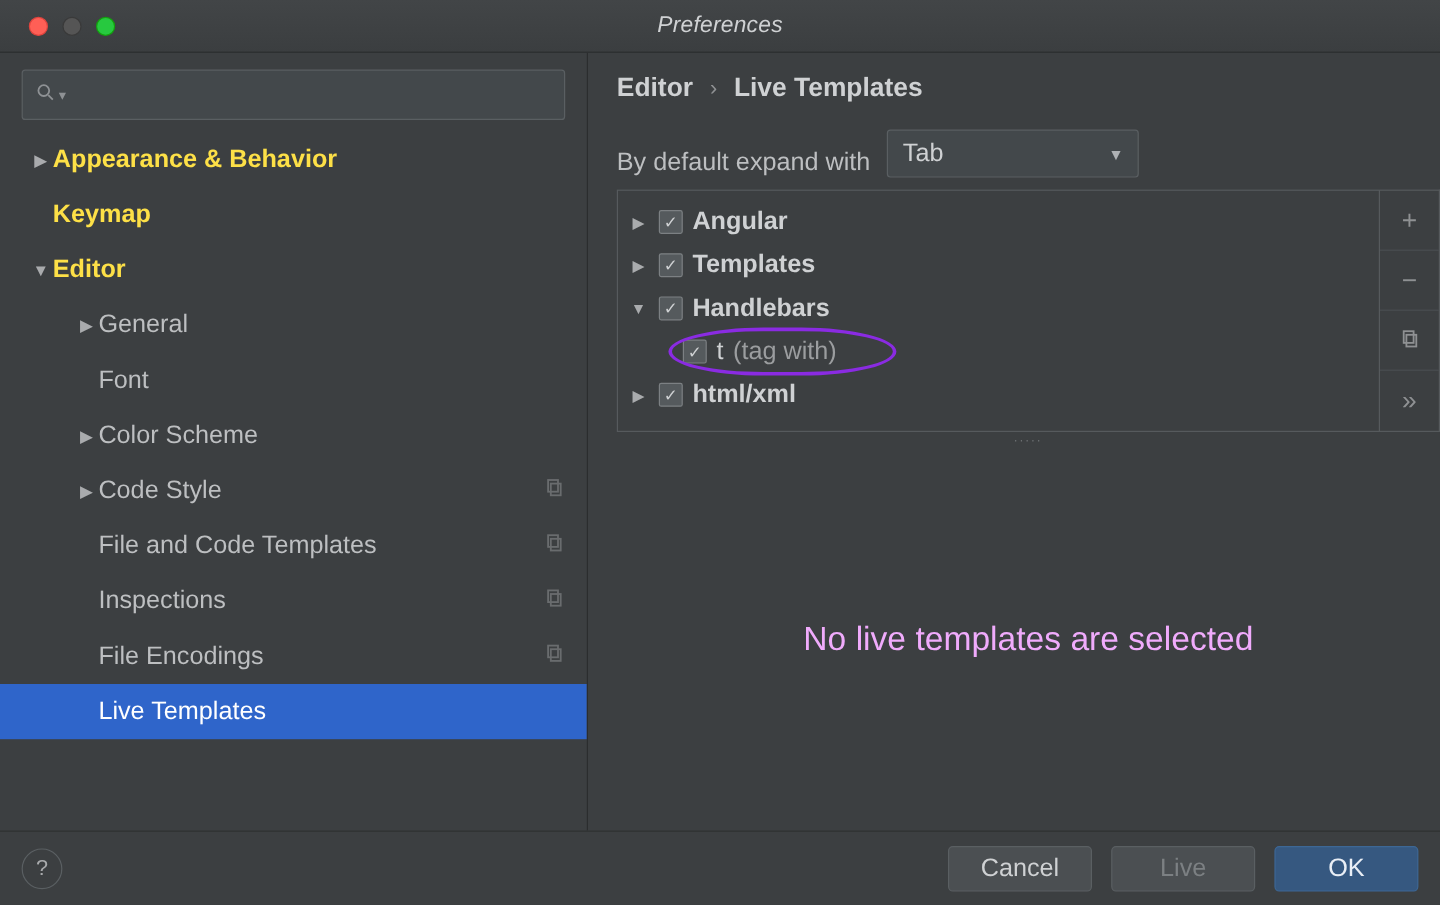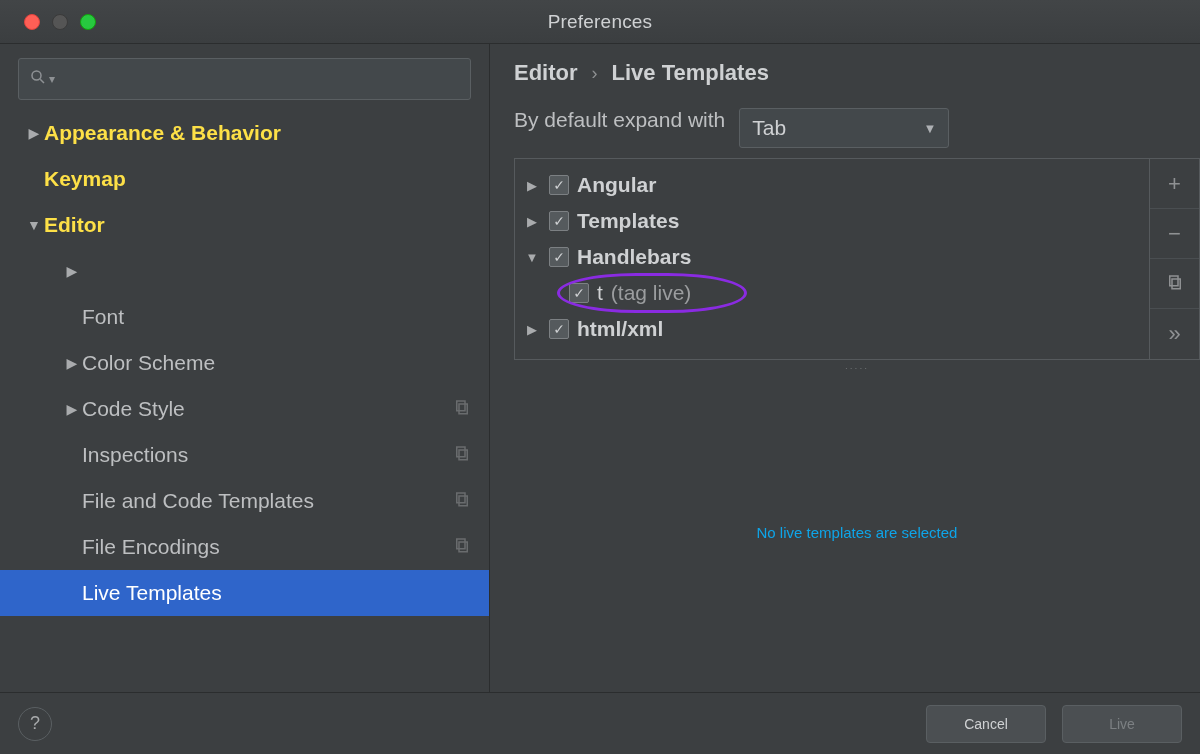--- a/index.html
+++ b/index.html
@@ -6,20 +6,21 @@
   html, body { width: 1200px; height: 754px; overflow: hidden; background:#3c3f41; }
 
   
   .titlebar {
     height: 44px;
     background: linear-gradient(#424547,#3b3e40);
     display: flex; align-items: center;
     padding: 0 24px;
     border-bottom: 1px solid #2b2d2e;
     position: relative;
+    font-style: italic;
   }
   .traffic { display:flex; gap:12px; }
   .dot { width:16px; height:16px; border-radius:50%; }
   .dot.red   { background:#ff5f56; border:1px solid #e0443e; }
   .dot.grey  { background:#555;    border:1px solid #3a3a3a; }
   .dot.green { background:#27c93f; border:1px solid #13a10e; }
   .titlebar-title {
     position:absolute; left:0; right:0; text-align:center;
     color:#cfd1d3; font-size:19px; letter-spacing:.2px; font-weight:400;
     pointer-events:none;
@@ -58,21 +59,21 @@
   .node.selected .lbl{ color:#fff; }
   .node.selected .arrow{ color:#fff; }
   .node .copy-icon{ width:22px; opacity:.55; }
   .indent-0{ padding-left:24px; }
   .indent-1{ padding-left:62px; }
 
   
   .crumbs{ font-size:22px; color:#cfd1d3; display:flex; align-items:center; gap:14px; font-weight:600; }
   .crumbs .sep{ color:#8f9193; font-weight:400; font-size:18px; }
 
-  .expand-row{ display:flex; align-items:flex-start; gap:14px; margin:22px 0 10px; font-size:21px; color:#bdbfc1; }
+  .expand-row{ display:flex; align-items:flex-end; gap:14px; margin:22px 0 10px; font-size:21px; color:#bdbfc1; }
   .combo{
     display:flex; align-items:center; justify-content:space-between;
     width:210px; height:40px; padding:0 12px;
     border:1px solid #5a5f62; border-radius:3px; color:#cfd1d3; background:#43484b;gap:46px;
   }
   .combo .dd{ font-size:13px; color:#aeb1b4; }
 
   
   .panel-wrap{ display:flex; margin-right:0; }
   .panel{
@@ -97,35 +98,35 @@
 
   .side-tools{
     width:50px; flex:none; border:1px solid #565a5d; border-left:none;
     display:flex; flex-direction:column;
   }
   .tool{ height:50px; display:flex; align-items:center; justify-content:center; color:#8f9193; font-size:22px; }
   .tool.sep{ border-bottom:1px solid #4a4e51; }
 
   .grip{ text-align:center; color:#6e7274; font-size:10px; margin-top:2px; letter-spacing:2px; }
 
-  .empty{ flex:1; display:flex; align-items:center; justify-content:center; color:#0ea5e9; font-size:15px; }
+  .empty{ flex:1; display:flex; align-items:center; justify-content:center; color:#f0abfc; font-size:28px; }
 
   
   .footer{
     height:62px; border-top:1px solid #2b2d2e; background:#3c3f41;
     display:flex; align-items:center; padding:0 18px; gap:16px;
   }
   .help{
     width:34px; height:34px; border:1px solid #5a5f62; border-radius:50%;
     display:flex; align-items:center; justify-content:center; color:#a9abad; font-size:18px;
   }
   .spacer{ flex:1; }
   .btn{
     min-width:120px; height:38px; padding:0 20px; border-radius:4px;
-    border:1px solid #5a5f62; background:#4b4f52; color:#cfd1d3; font-size:14px;
+    border:1px solid #5a5f62; background:#4b4f52; color:#cfd1d3; font-size:21px;
     display:flex; align-items:center; justify-content:center;
   }
   .btn.disabled{ color:#7c8083; }
   .btn.primary{ background:#365880; border-color:#3d6795; color:#e9eef5; }
 
   .copy-svg{ width:18px; height:18px; }
 </style>
 </head>
 <body>
 
@@ -160,48 +161,49 @@
         <div class="node indent-0 bold">
           <span class="arrow"></span>
           <span class="lbl">Keymap</span>
         </div>
         <div class="node indent-0 bold">
           <span class="arrow">▼</span>
           <span class="lbl">Editor</span>
         </div>
         <div class="node indent-1">
           <span class="arrow">▶</span>
+          <span class="lbl">General</span>
         </div>
         <div class="node indent-1">
           <span class="arrow"></span>
           <span class="lbl">Font</span>
         </div>
         <div class="node indent-1">
           <span class="arrow">▶</span>
           <span class="lbl">Color Scheme</span>
         </div>
         <div class="node indent-1">
           <span class="arrow">▶</span>
           <span class="lbl">Code Style</span>
           <span class="copy-icon"><svg class="copy-svg" viewBox="0 0 24 24" fill="none" stroke="#8f9193" stroke-width="2">
               <rect x="8" y="8" width="11" height="13"></rect>
               <rect x="5" y="4" width="11" height="13"></rect>
             </svg></span>
         </div>
         <div class="node indent-1">
           <span class="arrow"></span>
+          <span class="lbl">File and Code Templates</span>
+          <span class="copy-icon"><svg class="copy-svg" viewBox="0 0 24 24" fill="none" stroke="#8f9193" stroke-width="2">
+              <rect x="8" y="8" width="11" height="13"></rect>
+              <rect x="5" y="4" width="11" height="13"></rect>
+            </svg></span>
+        </div>
+        <div class="node indent-1">
+          <span class="arrow"></span>
           <span class="lbl">Inspections</span>
-          <span class="copy-icon"><svg class="copy-svg" viewBox="0 0 24 24" fill="none" stroke="#8f9193" stroke-width="2">
-              <rect x="8" y="8" width="11" height="13"></rect>
-              <rect x="5" y="4" width="11" height="13"></rect>
-            </svg></span>
-        </div>
-        <div class="node indent-1">
-          <span class="arrow"></span>
-          <span class="lbl">File and Code Templates</span>
           <span class="copy-icon"><svg class="copy-svg" viewBox="0 0 24 24" fill="none" stroke="#8f9193" stroke-width="2">
               <rect x="8" y="8" width="11" height="13"></rect>
               <rect x="5" y="4" width="11" height="13"></rect>
             </svg></span>
         </div>
         <div class="node indent-1">
           <span class="arrow"></span>
           <span class="lbl">File Encodings</span>
           <span class="copy-icon"><svg class="copy-svg" viewBox="0 0 24 24" fill="none" stroke="#8f9193" stroke-width="2">
               <rect x="8" y="8" width="11" height="13"></rect>
@@ -245,21 +247,21 @@
           </div>
           <div class="row">
             <span class="arrow">▼</span>
             <span class="chk">✓</span>
             <span class="lbl">Handlebars</span>
           </div>
           <div class="row child">
             <span class="highlight"></span>
             <span class="chk">✓</span>
             <span class="lbl" style="font-weight:400">t </span>
-            <span class="lbl dim">(tag live)</span>
+            <span class="lbl dim">(tag with)</span>
           </div>
           <div class="row">
             <span class="arrow">▶</span>
             <span class="chk">✓</span>
             <span class="lbl">html/xml</span>
           </div>
         </div>
       <div class="side-tools">
         <div class="tool sep">+</div>
         <div class="tool sep">−</div>
@@ -278,13 +280,14 @@
 
     <div class="empty">No live templates are selected</div>
   </div>
 </div>
 
 <div class="footer">
   <div class="help">?</div>
   <div class="spacer"></div>
   <div class="btn">Cancel</div>
   <div class="btn disabled">Live</div>
+  <div class="btn primary">OK</div>
 </div>
 
 </body></html>

